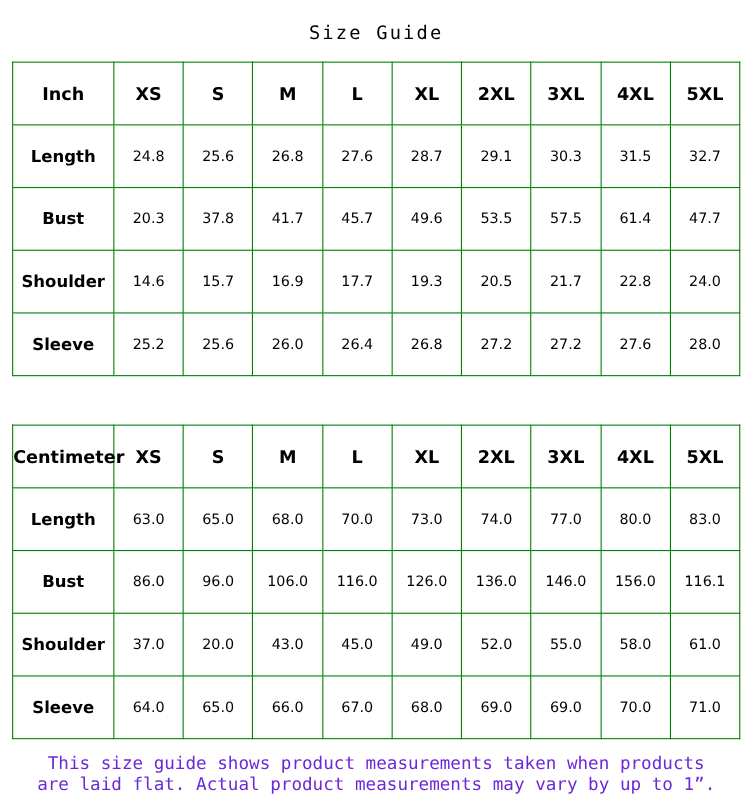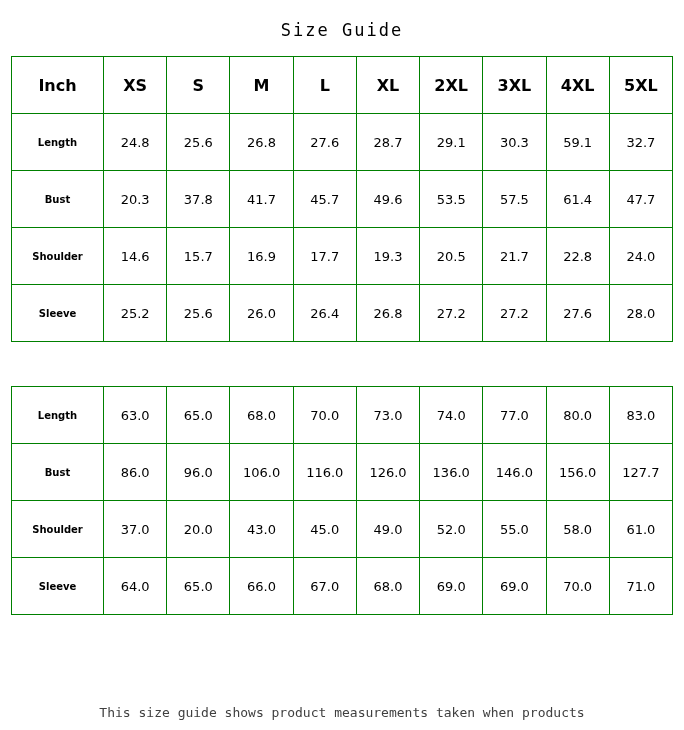--- a/index.html
+++ b/index.html
@@ -44,38 +44,38 @@
     font-family: "DejaVu Sans", sans-serif;
     color: #000000;
     padding: 0;
   }
   table.size-table td.hdr-row {
     font-weight: bold;
     font-size: 16px;
   }
   table.size-table td.row-label {
     font-weight: bold;
-    font-size: 10px;
+    font-size: 15px;
   }
   table.size-table col.label-col {
     width: 92px;
   }
   .spacer {
     height: 44px;
   }
   .footnote {
     position: absolute;
     left: 0;
     right: 0;
     bottom: 8px;
     text-align: center;
     font-family: "DejaVu Sans Mono", monospace;
-    font-size: 13px;
+    font-size: 16px;
     line-height: 19px;
-    color: #404040;
+    color: #6d28d9;
     padding: 0 18px;
     box-sizing: border-box;
   }
 </style>
 </head>
 <body>
 
 <div class="page">
 
   <div class="title">Size Guide</div>
@@ -108,21 +108,21 @@
       </tr>
       <tr>
         <td class="row-label">Length</td>
         <td>24.8</td>
         <td>25.6</td>
         <td>26.8</td>
         <td>27.6</td>
         <td>28.7</td>
         <td>29.1</td>
         <td>30.3</td>
-        <td>59.1</td>
+        <td>31.5</td>
         <td>32.7</td>
       </tr>
       <tr>
         <td class="row-label">Bust</td>
         <td>20.3</td>
         <td>37.8</td>
         <td>41.7</td>
         <td>45.7</td>
         <td>49.6</td>
         <td>53.5</td>
@@ -167,20 +167,32 @@
         <col>
         <col>
         <col>
         <col>
         <col>
         <col>
         <col>
     </colgroup>
     <tbody>
       <tr>
+        <td class="hdr-row">Centimeter</td>
+        <td class="hdr-row">XS</td>
+        <td class="hdr-row">S</td>
+        <td class="hdr-row">M</td>
+        <td class="hdr-row">L</td>
+        <td class="hdr-row">XL</td>
+        <td class="hdr-row">2XL</td>
+        <td class="hdr-row">3XL</td>
+        <td class="hdr-row">4XL</td>
+        <td class="hdr-row">5XL</td>
+      </tr>
+      <tr>
         <td class="row-label">Length</td>
         <td>63.0</td>
         <td>65.0</td>
         <td>68.0</td>
         <td>70.0</td>
         <td>73.0</td>
         <td>74.0</td>
         <td>77.0</td>
         <td>80.0</td>
         <td>83.0</td>
@@ -188,21 +200,21 @@
       <tr>
         <td class="row-label">Bust</td>
         <td>86.0</td>
         <td>96.0</td>
         <td>106.0</td>
         <td>116.0</td>
         <td>126.0</td>
         <td>136.0</td>
         <td>146.0</td>
         <td>156.0</td>
-        <td>127.7</td>
+        <td>116.1</td>
       </tr>
       <tr>
         <td class="row-label">Shoulder</td>
         <td>37.0</td>
         <td>20.0</td>
         <td>43.0</td>
         <td>45.0</td>
         <td>49.0</td>
         <td>52.0</td>
         <td>55.0</td>
@@ -219,15 +231,16 @@
         <td>69.0</td>
         <td>69.0</td>
         <td>70.0</td>
         <td>71.0</td>
       </tr>
     </tbody>
   </table>
 
   <div class="footnote">
     <div>This size guide shows product measurements taken when products</div>
+    <div>are laid flat. Actual product measurements may vary by up to 1”.</div>
   </div>
 
 </div>
 
 </body></html>

